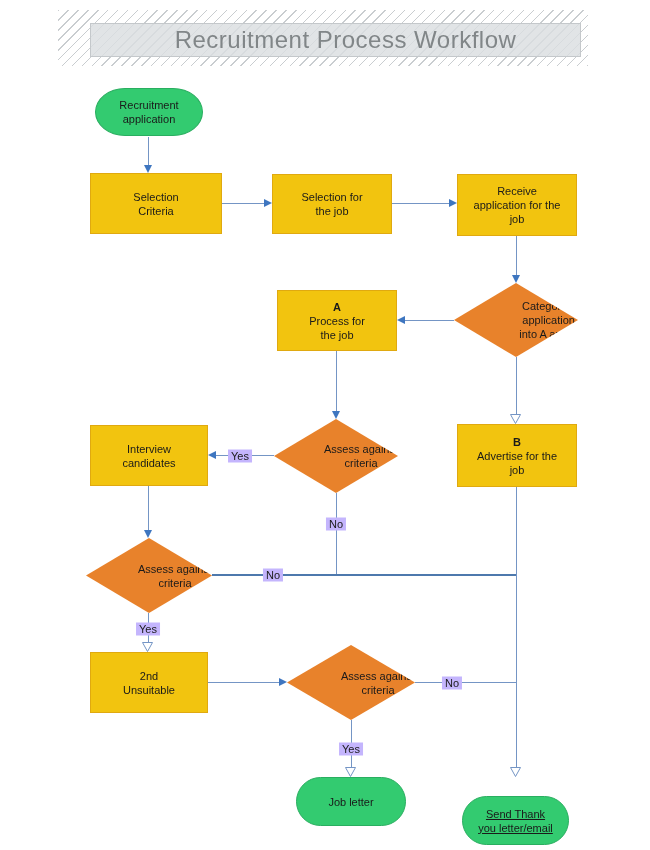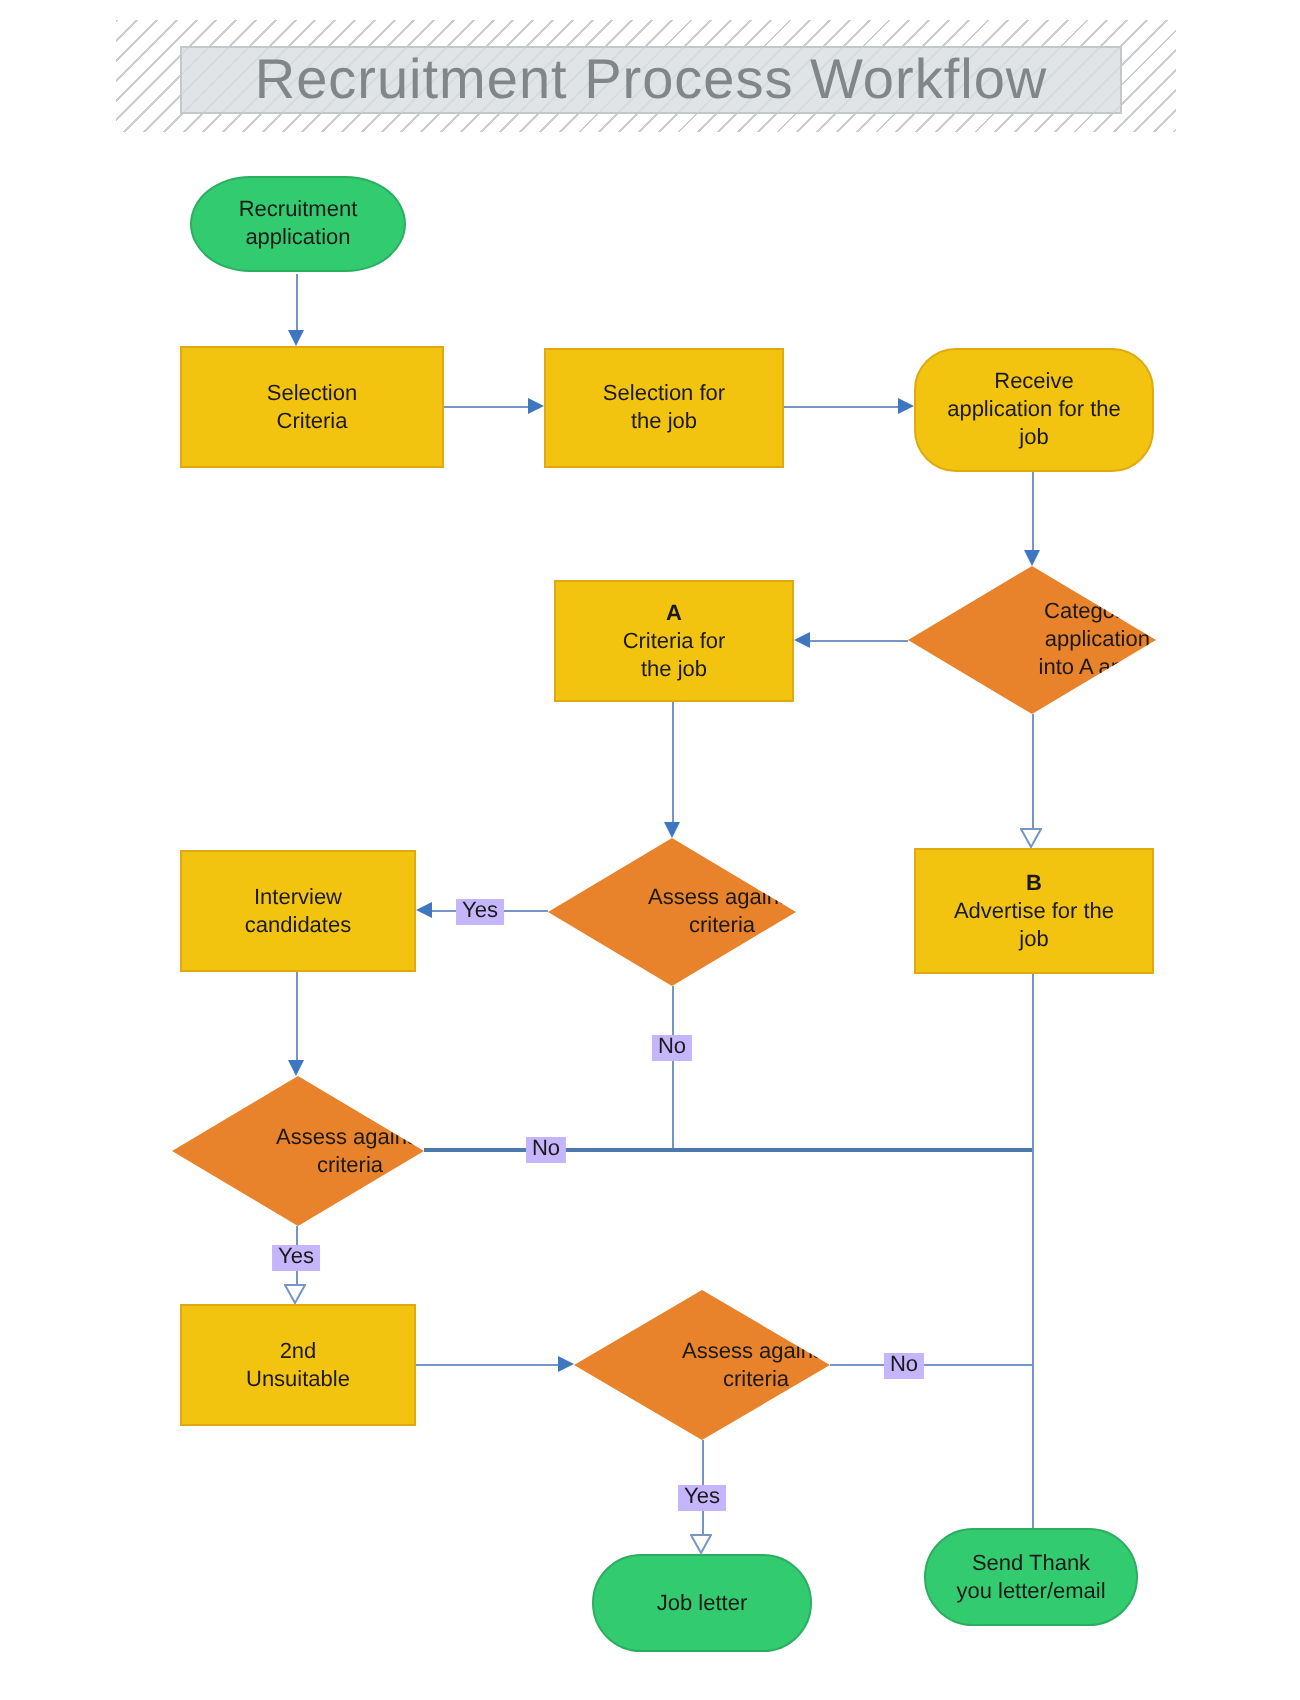--- a/index.html
+++ b/index.html
@@ -10,21 +10,21 @@
   }
   
   .banner{
     position:absolute;left:58px;top:10px;width:530px;height:56px;
     background:repeating-linear-gradient(135deg,#c9cdd0 0px,#c9cdd0 1px,transparent 1px,transparent 7px);
   }
   .title-box{
     position:absolute;left:90px;top:23px;width:469px;height:32px;
     background:rgba(219,222,224,0.82);border:1px solid #c4c8cb;
     display:flex;align-items:center;justify-content:center;
-    font-size:28px;color:var(--title-text,#818688);letter-spacing:0.5px;
+    font-size:24px;color:var(--title-text,#818688);letter-spacing:0.5px;padding-left:20px;
   }
   
   .node{
     position:absolute;box-sizing:border-box;
     display:flex;flex-direction:column;align-items:center;justify-content:center;
     text-align:center;font-size:11px;line-height:14px;white-space:pre-line;
   }
   .process{background:var(--process-fill);border:1px solid var(--process-border);}
   .terminator{background:var(--terminator-fill);border:1px solid var(--terminator-border);border-radius:26px;}
   .decision{background:var(--decision-fill);clip-path:polygon(50% 0,100% 50%,50% 100%,0 50%);align-items:flex-end;}
@@ -120,35 +120,35 @@
   <div class="node process" style="left:90px;top:173px;width:132px;height:61px;">
     <span>Selection
 Criteria</span>
   </div>
 
   <div class="node process" style="left:272px;top:174px;width:120px;height:60px;">
     <span>Selection for
 the job</span>
   </div>
 
-  <div class="node process" style="left:457px;top:174px;width:120px;height:62px;border-radius:21px;">
+  <div class="node process" style="left:457px;top:174px;width:120px;height:62px;">
     <span>Receive
 application for the
 job</span>
   </div>
 
   <div class="node decision" style="left:454px;top:283px;width:124px;height:74px;">
     <span>Categorize
 application
 into A and B</span>
   </div>
 
   <div class="node process" style="left:277px;top:290px;width:120px;height:61px;">
     <span class="node-prefix">A</span>
-    <span>Criteria for
+    <span>Process for
 the job</span>
   </div>
 
   <div class="node process" style="left:457px;top:424px;width:120px;height:63px;">
     <span class="node-prefix">B</span>
     <span>Advertise for the
 job</span>
   </div>
 
   <div class="node decision" style="left:274px;top:419px;width:124px;height:74px;">
@@ -173,18 +173,18 @@
 
   <div class="node decision" style="left:287px;top:645px;width:128px;height:75px;">
     <span>Assess against
 criteria</span>
   </div>
 
   <div class="node terminator" style="left:296px;top:777px;width:110px;height:49px;">
     <span>Job letter</span>
   </div>
 
-  <div class="node terminator" style="left:462px;top:764px;width:107px;height:49px;">
+  <div class="node terminator" style="left:462px;top:796px;width:107px;height:49px;text-decoration:underline;">
     <span>Send Thank
 you letter/email</span>
   </div>
 
 </div>
 
 </body></html>

